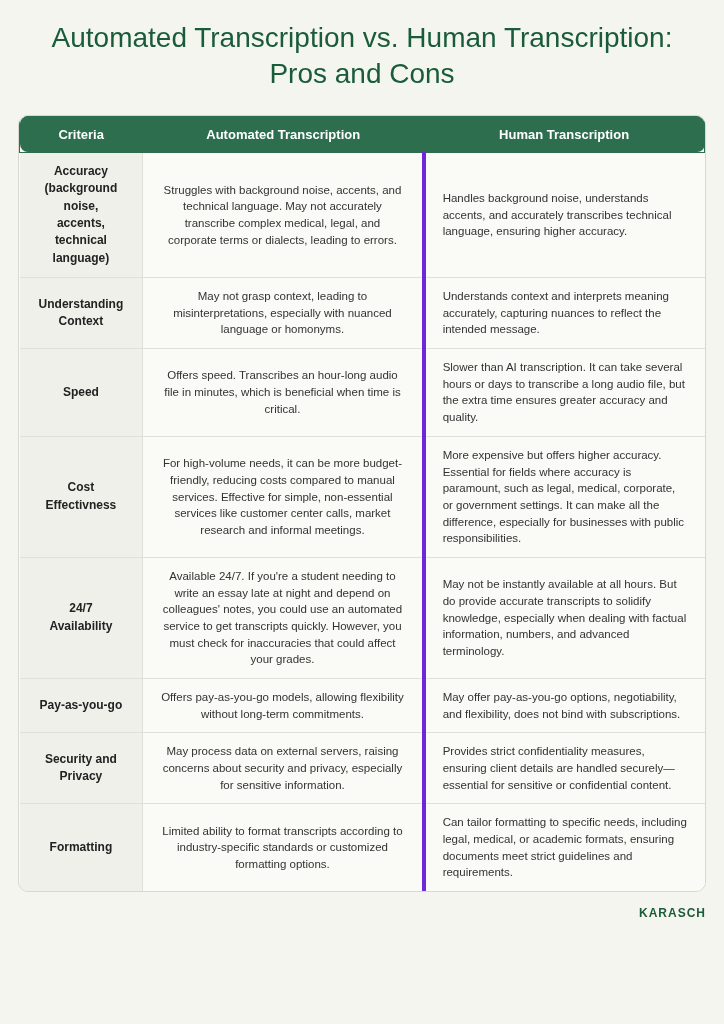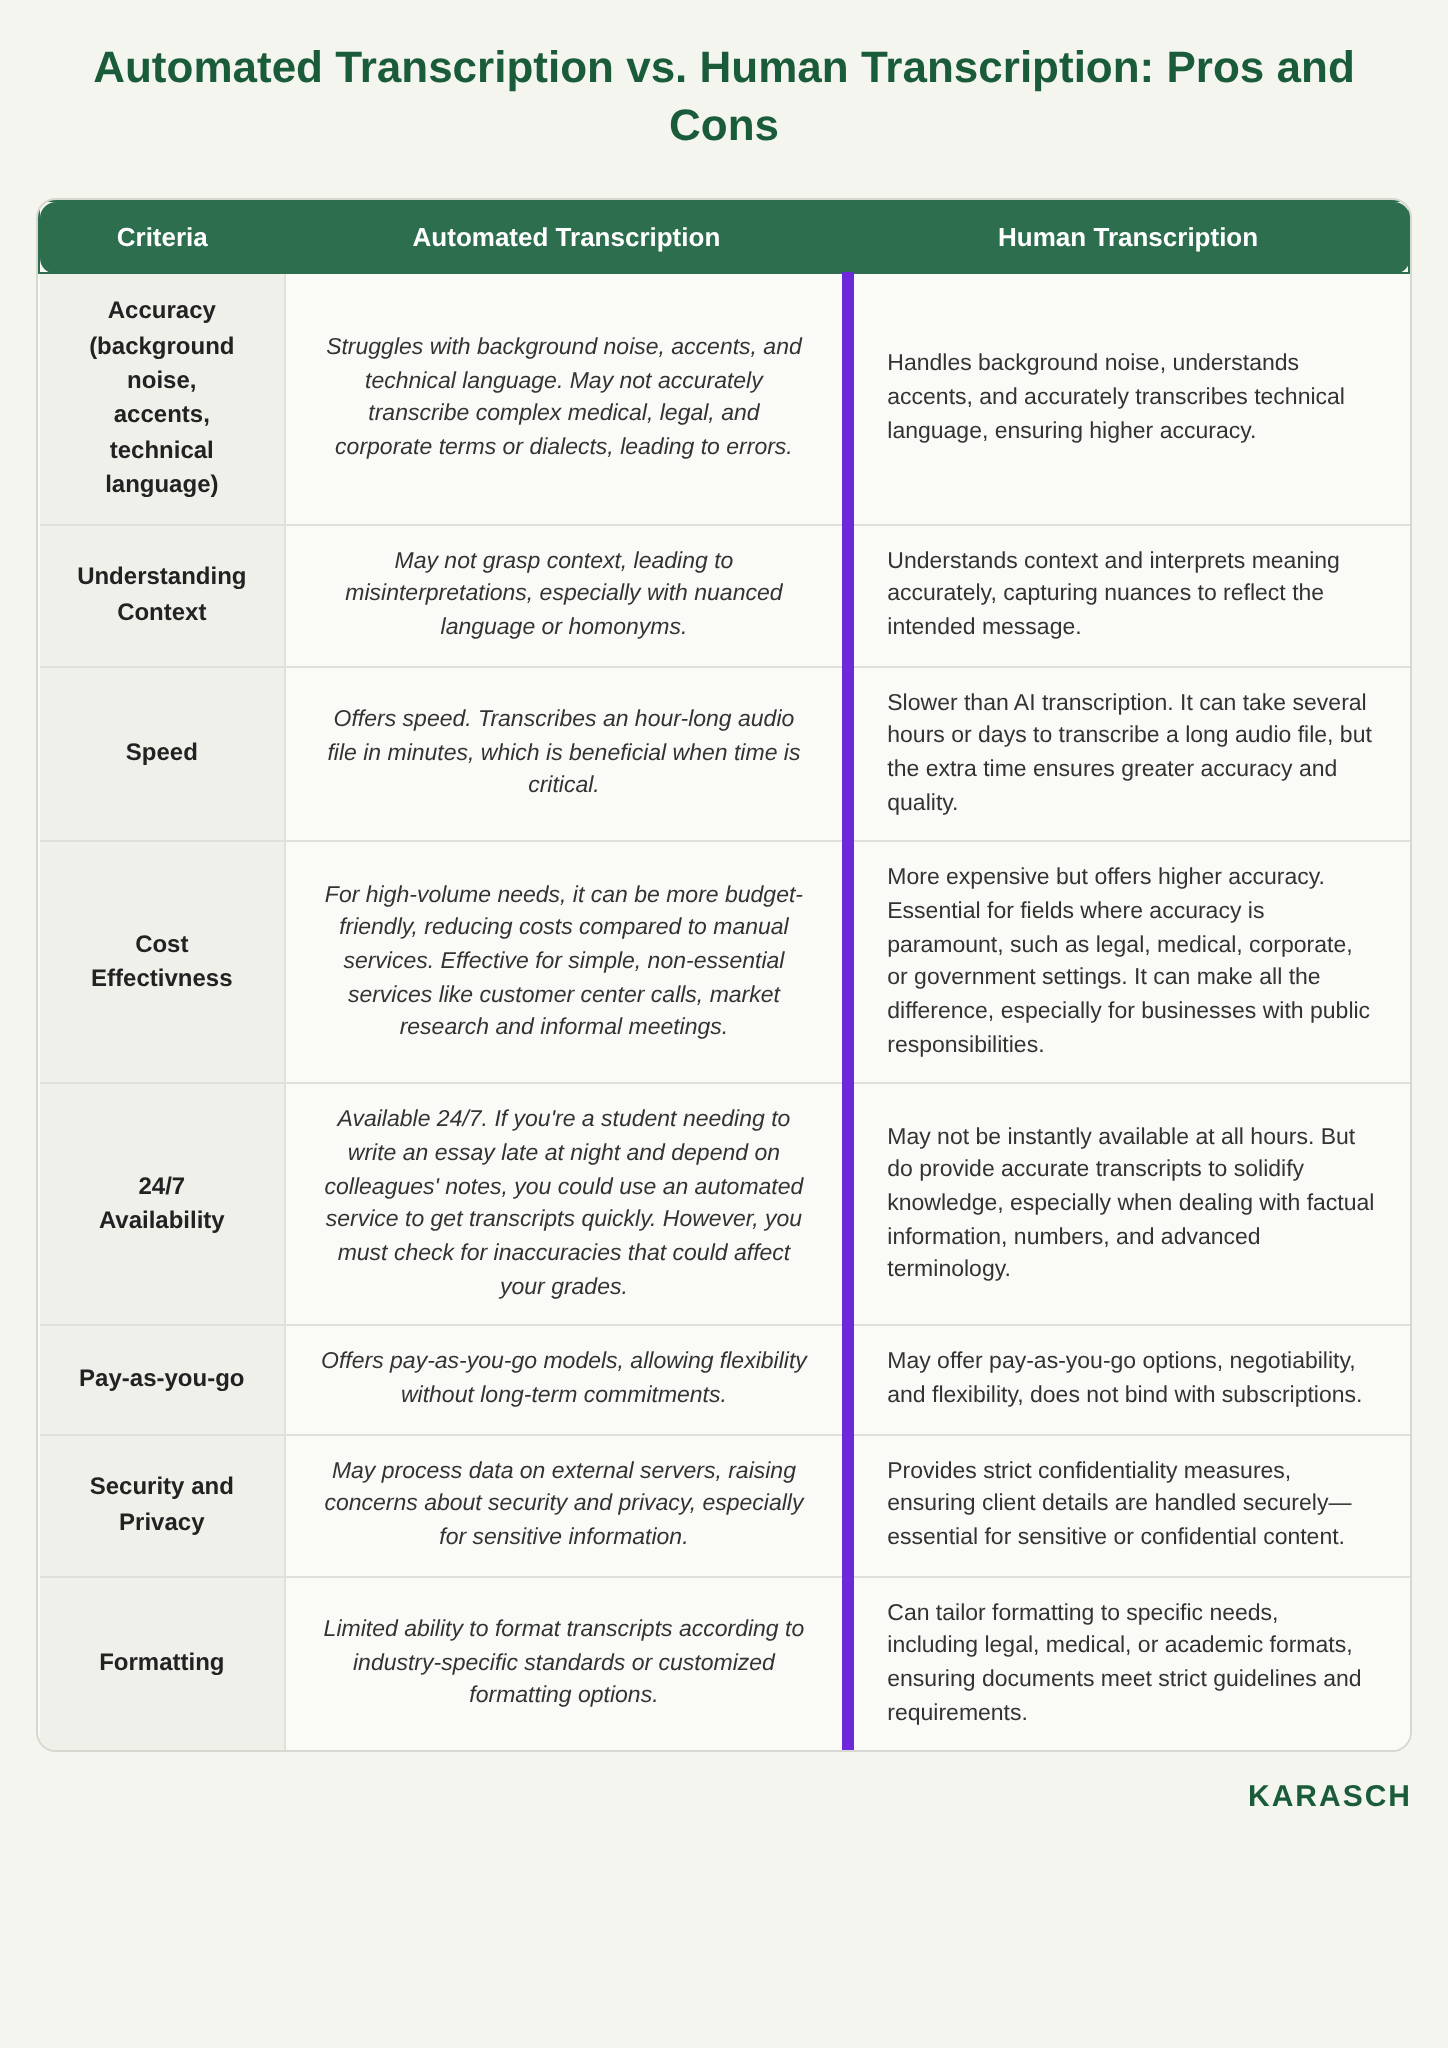--- a/index.html
+++ b/index.html
@@ -6,22 +6,22 @@
     body {
       background: #f5f5f0;
       font-family: Arial, sans-serif;
       width: 724px;
       min-height: 1024px;
       padding: 20px 18px 30px 18px;
     }
     .title {
       text-align: center;
       color: #1a5c3a;
-      font-size: 22px;
-      font-weight: 700;
+      font-size: 28px;
+      font-weight: 400;
       line-height: 1.3;
       margin-bottom: 22px;
       padding: 0 10px;
     }
     .header-row th {
       background: #2d6e4e;
       color: #fff;
       font-size: 13px;
       font-weight: 700;
       padding: 10px 25px;
@@ -51,43 +51,42 @@
       font-weight: 700;
       text-align: center;
       color: #222;
       font-size: 12px;
       background: #f0f0ea;
       border-right: 1px solid #e0e0da;
     }
     .data-row td:nth-child(2) {
       text-align: center;
       color: #333;
-      border-right: 6px solid #6d28d9;
-      font-style: italic;
+      border-right: 4px solid #6d28d9;
     }
     .data-row td:last-child {
       color: #333;
     }
     .data-row:last-child td {
       border-bottom: none;
     }
     .outer-table-wrap {
       background: #fafaf7;
       border-radius: 10px;
       border: 1px solid #d8d8d0;
       overflow: hidden;
     }
     table {
       width: 100%;
       border-collapse: collapse;
     }
     .brand-footer {
       text-align: right;
       margin-top: 14px;
-      font-size: 15px;
+      font-size: 12px;
       font-weight: 800;
       color: #1a5c3a;
       letter-spacing: 1px;
     }
   </style>
 </head>
 <body>
 
 <h1 class="title">Automated Transcription vs. Human Transcription: Pros and Cons</h1>
 

